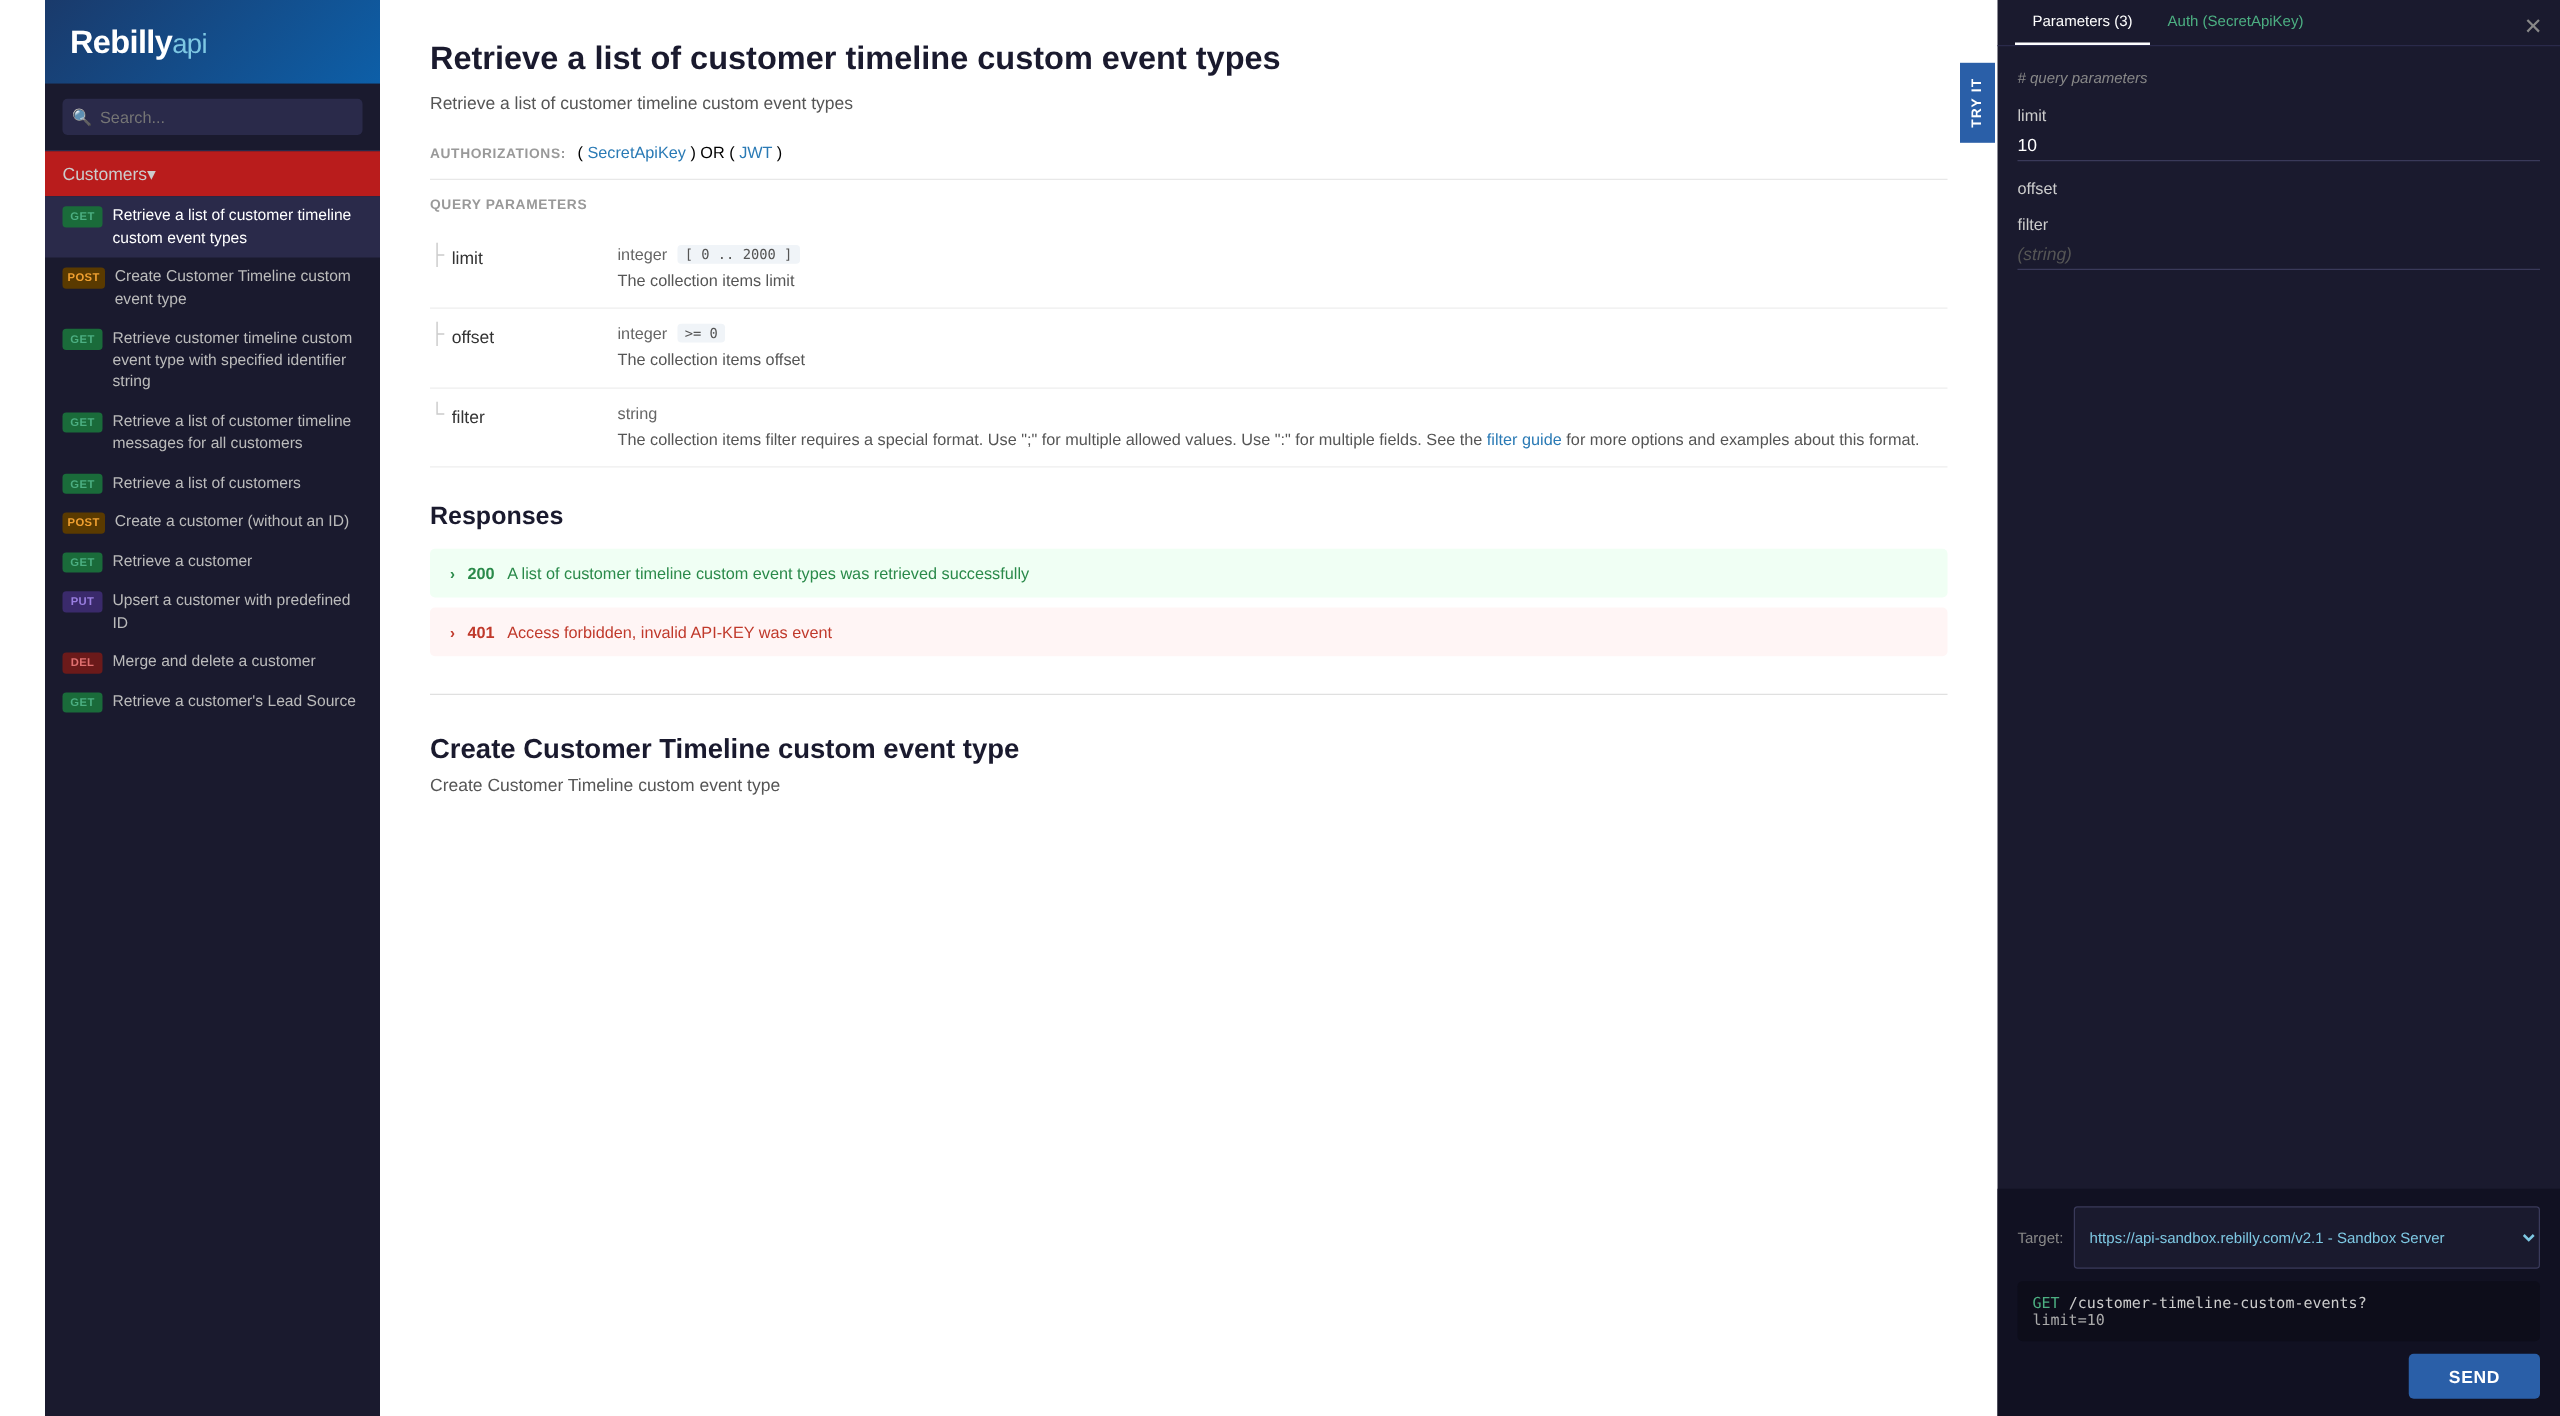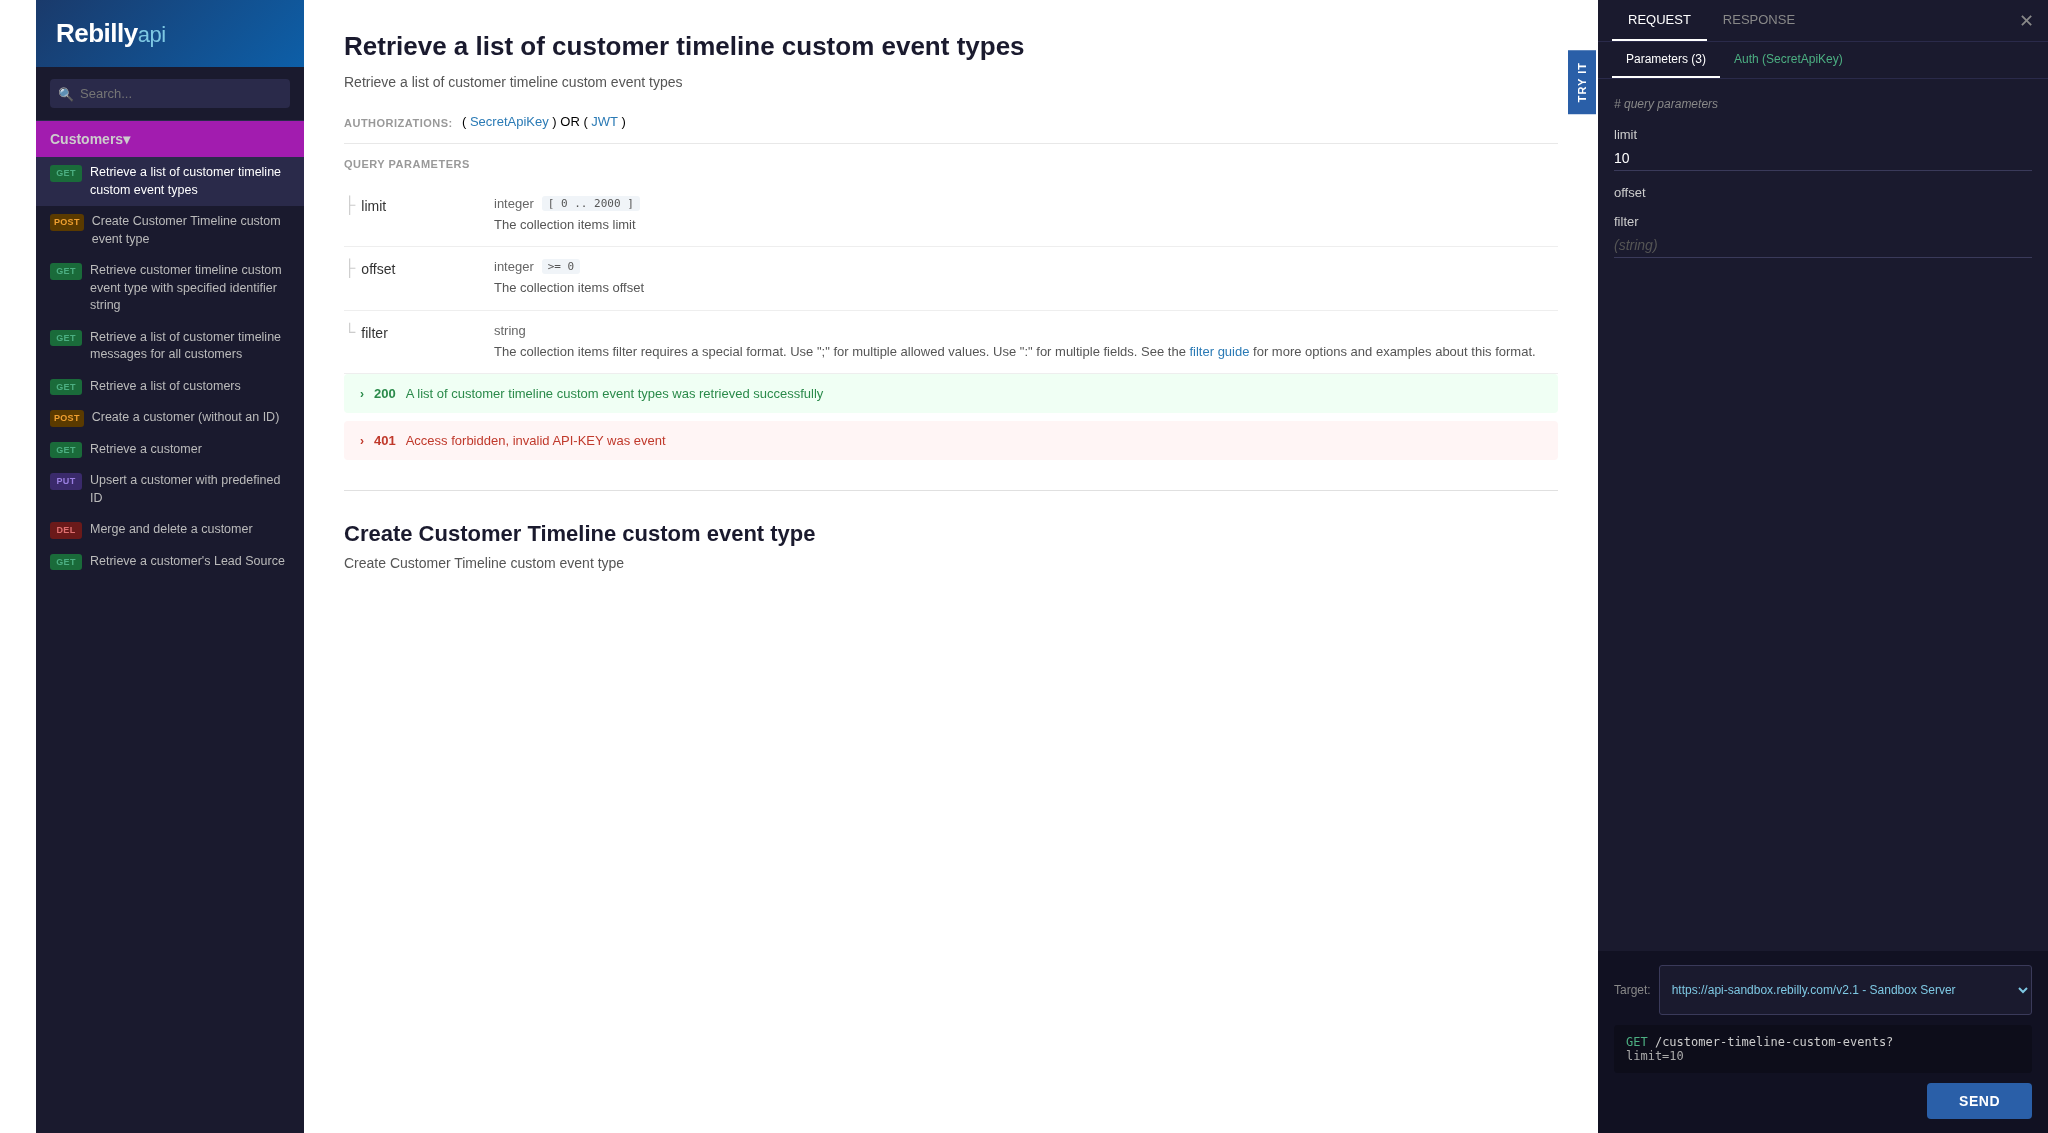--- a/index.html
+++ b/index.html
@@ -58,23 +58,23 @@
       font-size: 13px;
     }
 
     
     .sidebar-section-header {
       display: flex;
       align-items: center;
       padding: 10px 14px;
       color: #ccc;
       font-size: 14px;
-      font-weight: 700;
-      cursor: pointer;
-      background: #a21caf;
+      font-weight: 400;
+      cursor: pointer;
+      background: #b91c1c;
     }
 
     .sidebar-item {
       display: flex;
       align-items: flex-start;
       padding: 7px 10px 7px 14px;
       cursor: pointer;
       color: #bbb;
       font-size: 12.5px;
       line-height: 1.4;
@@ -490,20 +490,21 @@
     <div class="param-detail-col">
       <div class="param-type-row">
         <span class="param-type">string</span>
 
       </div>
       <div class="param-desc">The collection items filter requires a special format. Use ";" for multiple allowed values. Use ":" for multiple fields. See the <a class="param-link">filter guide</a> for more options and examples about this format.</div>
     </div>
   </div>
     </div>
 
+  <h2 class="responses-title">Responses</h2>
   <div>
 
   <div class="response-item response-success">
         <span class="response-chevron response-code-success">›</span>
         <span class="response-code response-code-success">200</span>
         <span class="response-desc-success">A list of customer timeline custom event types was retrieved successfully</span>
       </div>
       <div class="response-item response-error">
         <span class="response-chevron response-code-error">›</span>
         <span class="response-code response-code-error">401</span>
@@ -516,24 +517,20 @@
   <p class="section-desc">Create Customer Timeline custom event type</p>
 </main>
 
 <aside id="right-panel">
   <div id="try-it-tab">
     <span>TRY IT</span>
   </div>
 
   <button class="close-btn">✕</button>
 
-  <div class="panel-tabs">
-    <div class="panel-tab active-tab">REQUEST</div>
-    <div class="panel-tab">RESPONSE</div>
-  </div>
 
   <div class="panel-tabs" style="border-bottom:1px solid #2a2a4a; padding-top:0;">
     <div class="panel-tab active-tab" style="font-size:12px; padding:10px 14px;">Parameters (3)</div>
     <div class="panel-tab auth-tab" style="font-size:12px; padding:10px 14px; color:#4caf82;">Auth (SecretApiKey)</div>
   </div>
 
   <div class="panel-content">
     <p class="query-params-title"># query parameters</p>
     <div>
 

